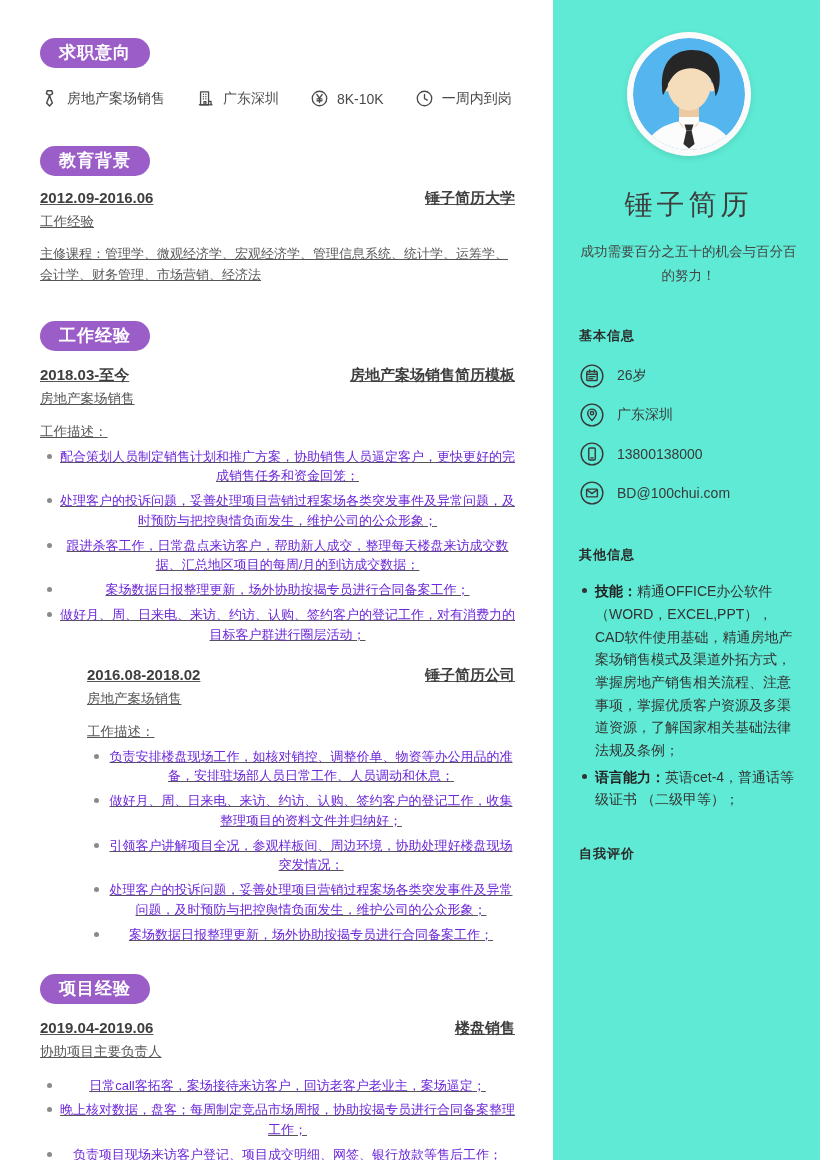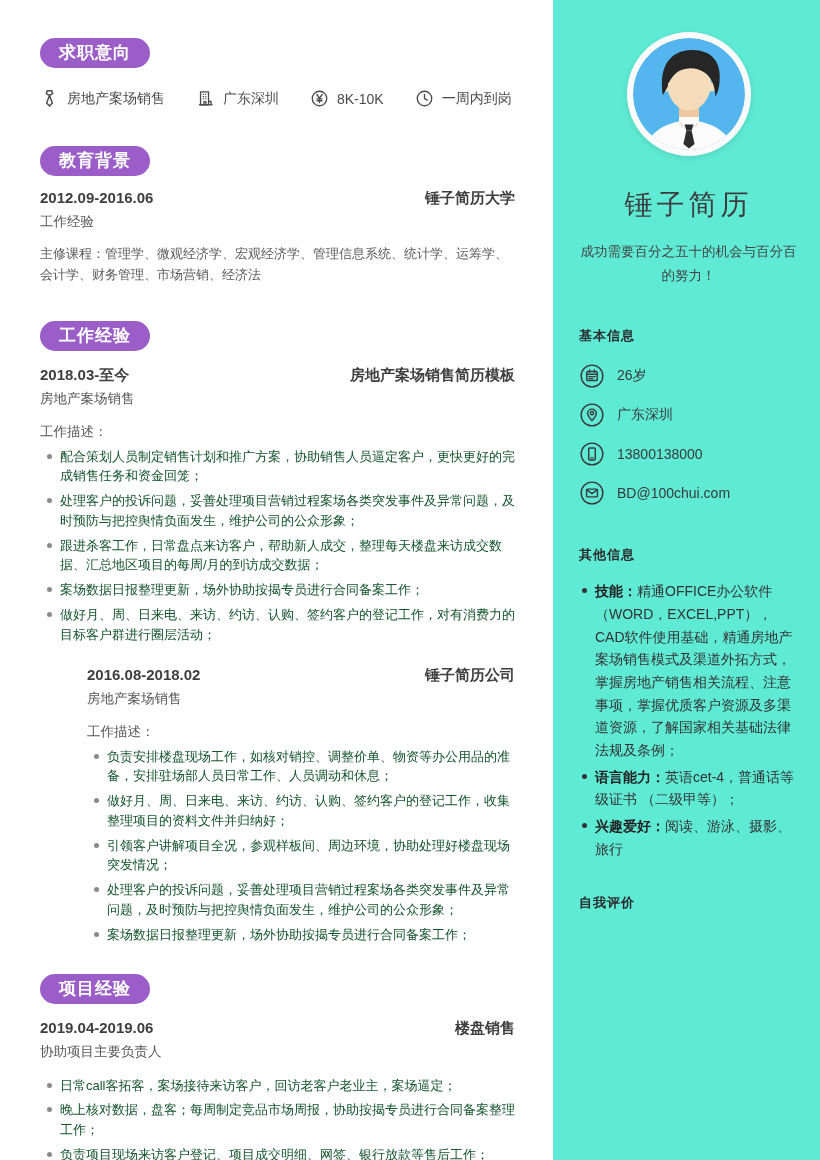--- a/index.html
+++ b/index.html
@@ -23,29 +23,29 @@
     line-height: 1;
     padding: 6px 19px 7px;
     border-radius: 15px;
     letter-spacing: 1px;
   }
 
   .intent-row { display: flex; align-items: center; gap: 31px; margin-top: 21px; font-size: 14px; color: #4a4a4a; white-space: nowrap; }
   .intent-item { display: flex; align-items: center; gap: 8px; }
   .intent-item svg { display: block; }
 
-  .sec { margin-top: 38px; }
+  .sec { margin-top: 38px; text-decoration: underline; }
   .entry { margin-top: 15px; }
   .entry-header { display: flex; justify-content: space-between; align-items: baseline; font-size: 15px; font-weight: bold; color: #3e3e3e; }
   .entry-role { font-size: 13.5px; color: #565656; margin-top: 4px; line-height: 1.5; }
   .desc-label { font-size: 13.5px; color: #565656; margin-top: 13px; }
   .para { font-size: 13px; color: #5a5a5a; line-height: 1.62; margin-top: 11px; }
 
   ul.bullets { margin: 6px 0 0; padding-left: 20px; list-style: none; }
-  ul.bullets li { position: relative; font-size: 13px; line-height: 1.52; color: #14532d; margin-bottom: 5px; }
+  ul.bullets li { position: relative; font-size: 13px; line-height: 1.52; color: #6d28d9; margin-bottom: 5px; text-align: center; }
   ul.bullets li::before { content: ""; position: absolute; left: -13px; top: 7px; width: 5px; height: 5px; border-radius: 50%; background: #8a8a8a; }
 
   
   .sidebar { position: absolute; left: 553px; top: 0; width: 267px; height: 1160px; background: #5eead4; padding: 30px 22px 0 26px; }
 
   .avatar-wrap { width: 124px; height: 124px; margin: 2px auto 0; background: #fbfbfb; border-radius: 50%; padding: 6px; box-shadow: 0 2px 6px rgba(0,0,0,0.10); }
   .avatar-wrap svg { display: block; border-radius: 50%; }
 
   .person-name { text-align: center; font-size: 28px; color: #3d3d3d; letter-spacing: 4px; margin-top: 30px; }
   .motto { text-align: center; font-size: 13.5px; color: #454545; line-height: 1.75; margin: 16px auto 0; width: 218px; }
@@ -260,19 +260,18 @@
         </span>
         <span>BD@100chui.com</span>
       </div>
     </div>
 
     <div class="side-title">其他信息</div>
     <ul class="side-bullets">
 
     <li><span class="b">技能：</span><span>精通OFFICE办公软件（WORD，EXCEL,PPT），CAD软件使用基础，精通房地产案场销售模式及渠道外拓方式，掌握房地产销售相关流程、注意事项，掌握优质客户资源及多渠道资源，了解国家相关基础法律法规及条例；</span></li>
         <li><span class="b">语言能力：</span><span>英语cet-4，普通话等级证书 （二级甲等）；</span></li>
-        <li><span class="b">兴趣爱好：</span><span>阅读、游泳、摄影、旅行</span></li>
       </ul>
 
     <div class="side-title" style="margin-top:34px;">自我评价</div>
 
   </div>
 </div>
 
 </body></html>

